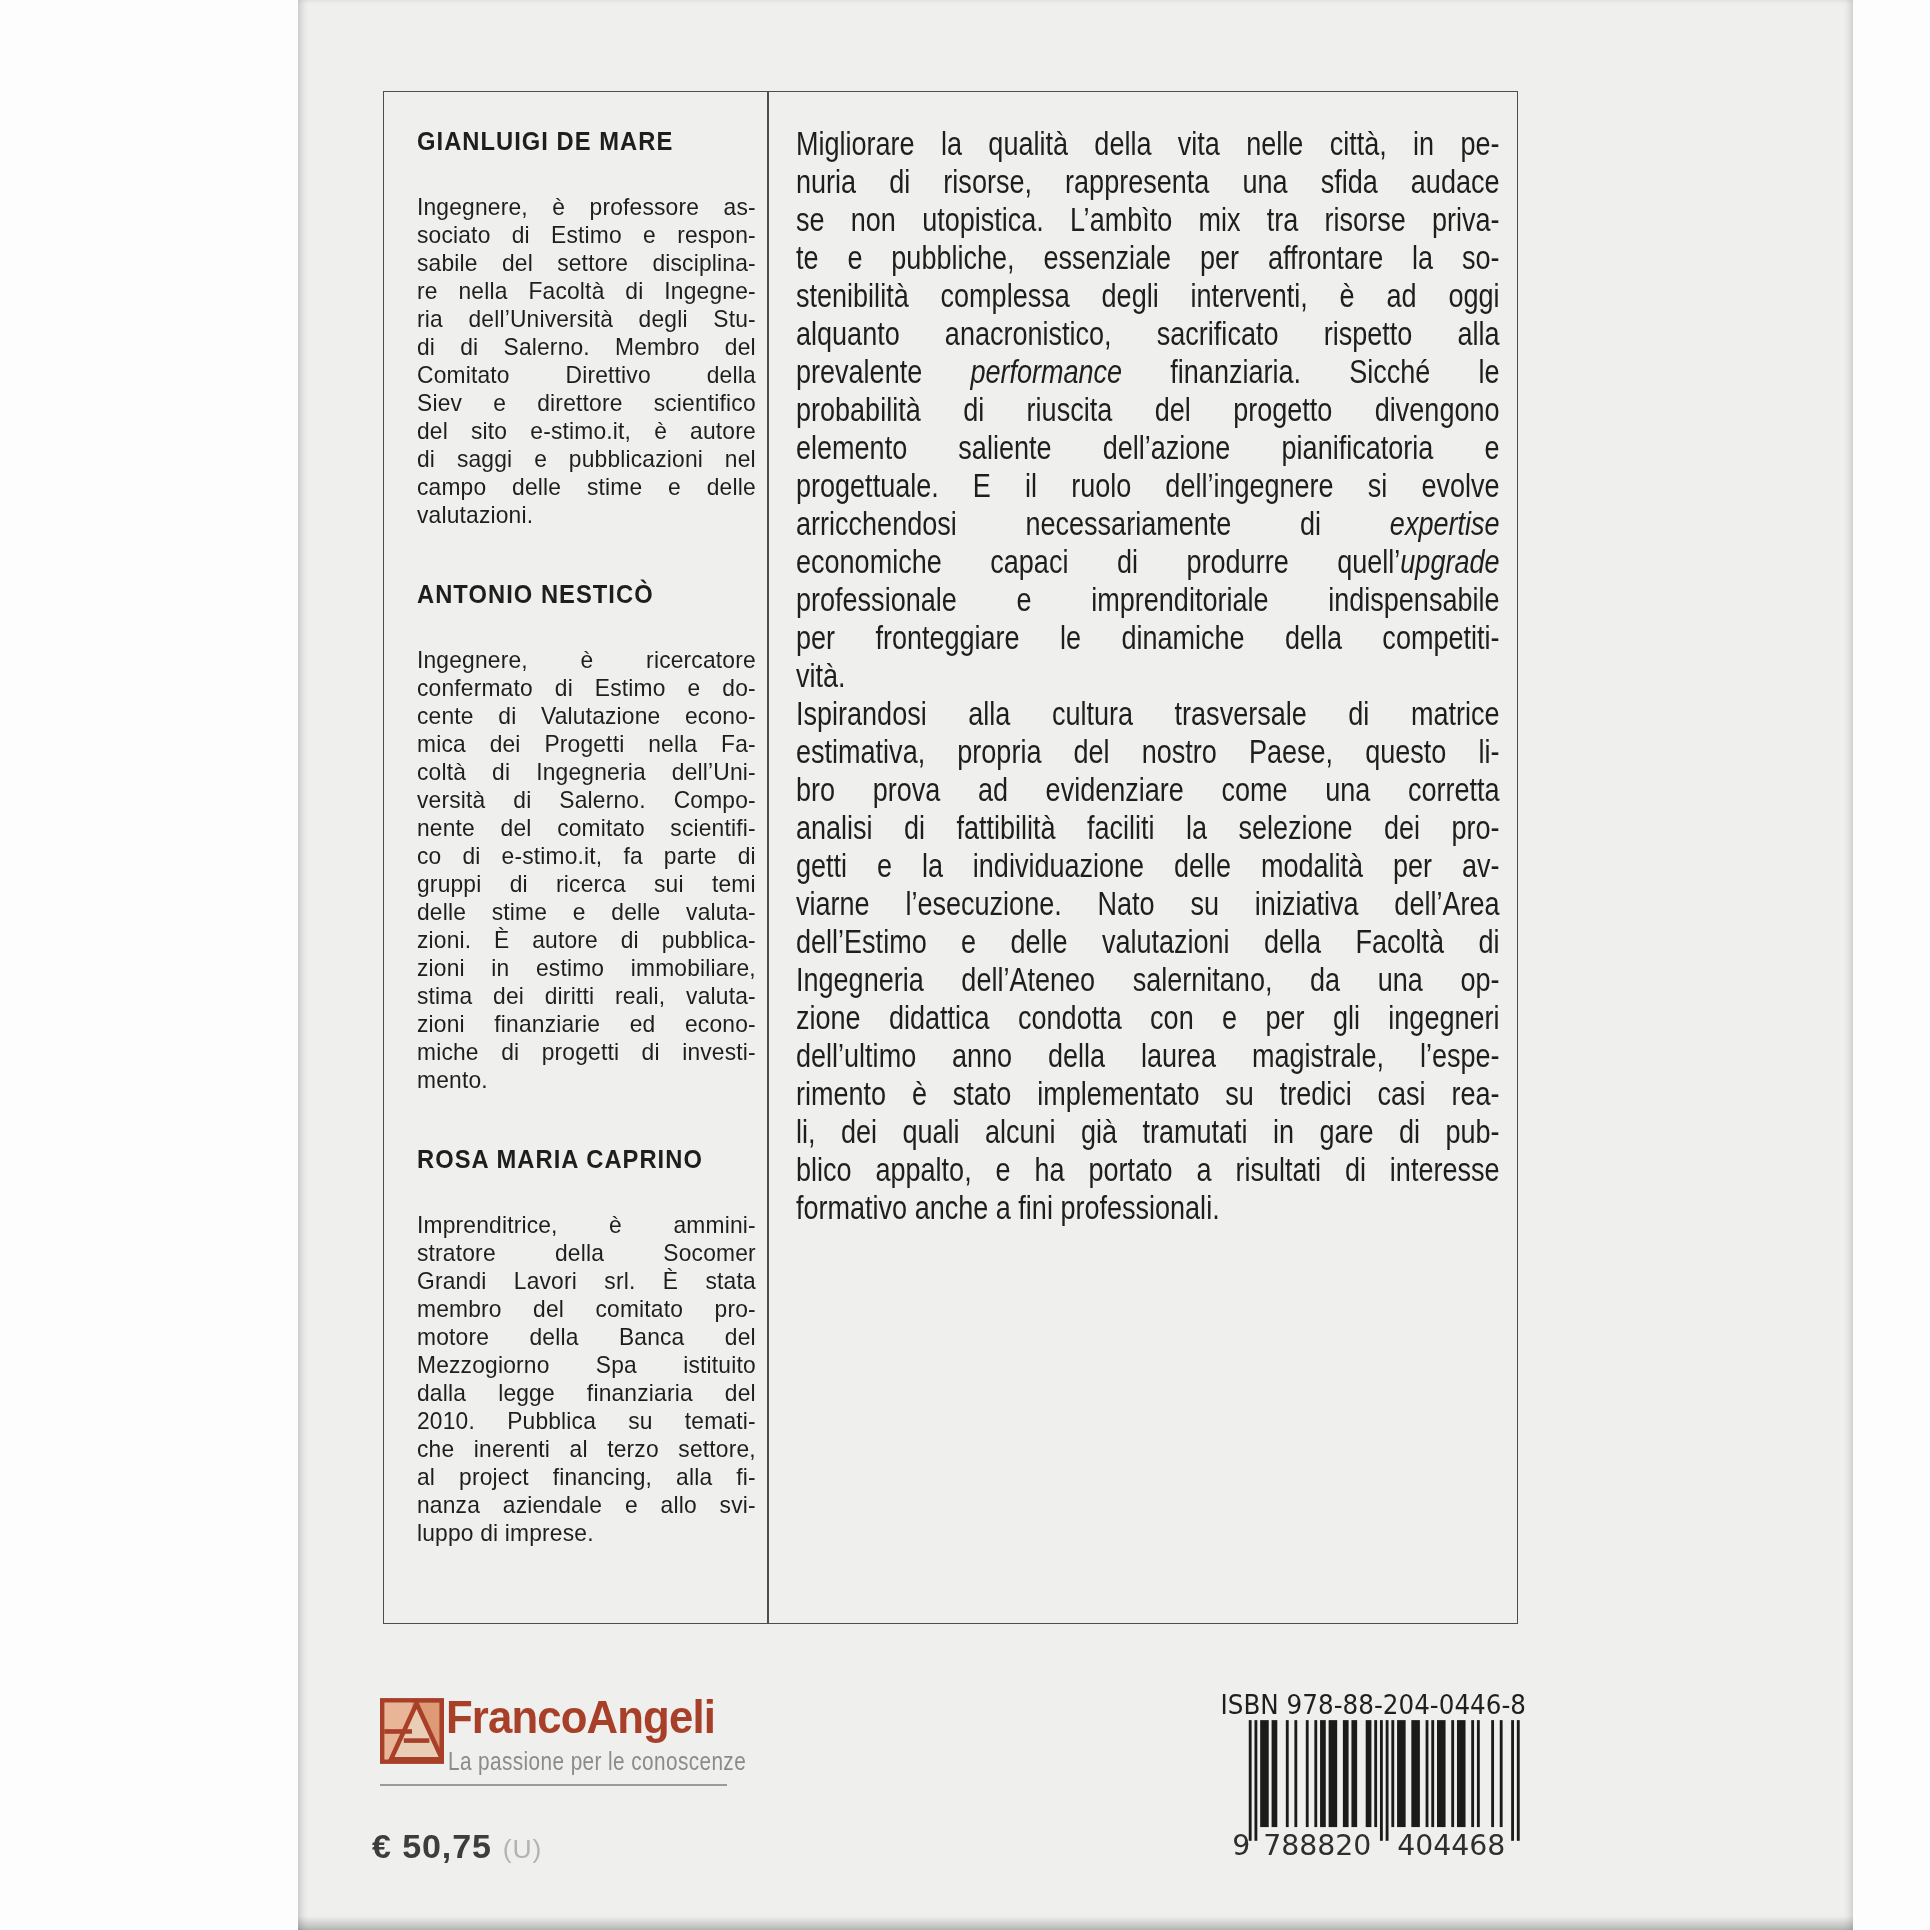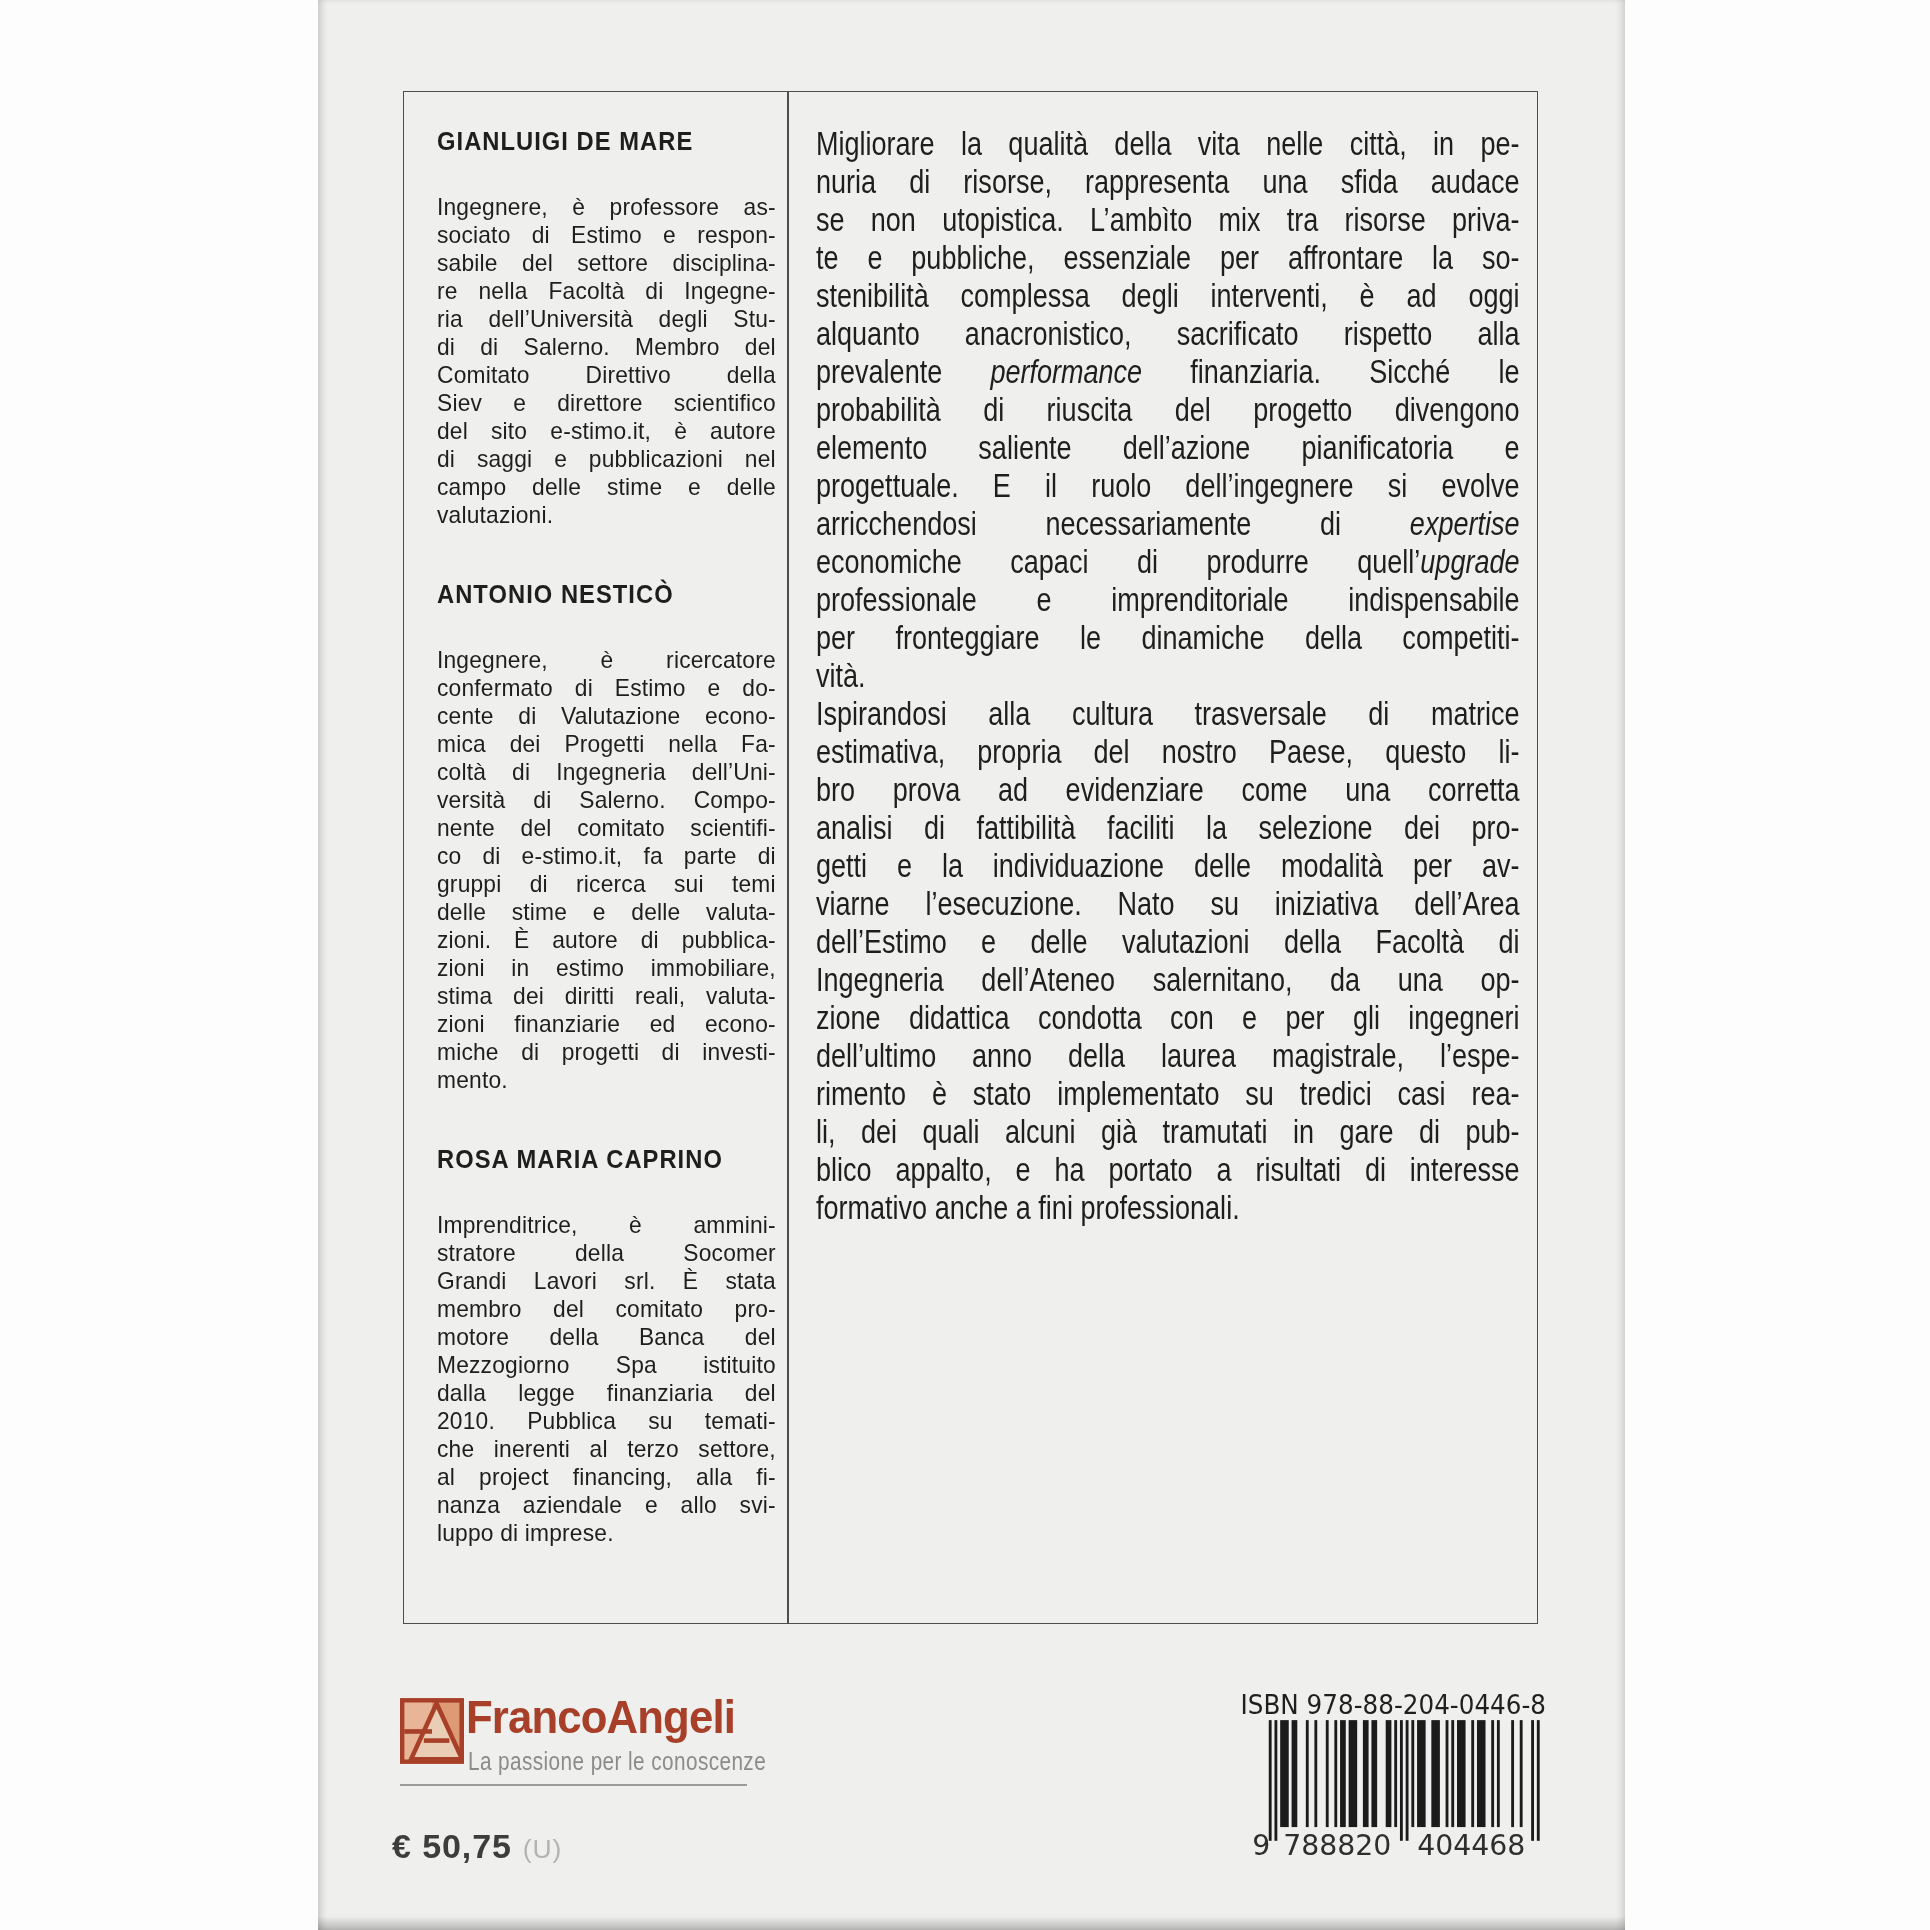--- a/index.html
+++ b/index.html
@@ -1,18 +1,18 @@
 <!DOCTYPE html>
 <html style="font-size:14.6px"><head>
 <meta charset="utf-8">
 <style>
   html,body{margin:0;padding:0}
   body{width:1931px;height:1931px;position:relative;overflow:hidden;
        background:#fdfdfd;font-family:"Liberation Sans",sans-serif;color:#1e1e1e}
-  .book{position:absolute;left:318px;top:0;width:1307px;height:1931px;background:#efefed;
+  .book{position:absolute;left:298px;top:0;width:1555px;height:1931px;background:#efefed;
         box-shadow:inset 6.4px 0 8.2px -4.6px rgba(0,0,0,.22), inset -6.4px 0 8.2px -4.6px rgba(0,0,0,.18)}
   .book::after{content:"";position:absolute;left:0;right:0;bottom:0;height:14.6px;
         background:linear-gradient(to bottom,rgba(0,0,0,0),rgba(0,0,0,.25))}
   .panel-box{position:absolute;left:85px;top:91px;width:1135px;height:1533px;
         border:1.8px solid #4e4e4e;box-sizing:border-box}
   .divider{position:absolute;left:383px;top:0;bottom:0;width:1.8px;background:#4e4e4e}
 
   .left-col{position:absolute;left:33px;top:35px;width:357px;
         transform:scaleX(0.949);transform-origin:0 0;
         font-size:24px;line-height:28px;letter-spacing:0.2px}

